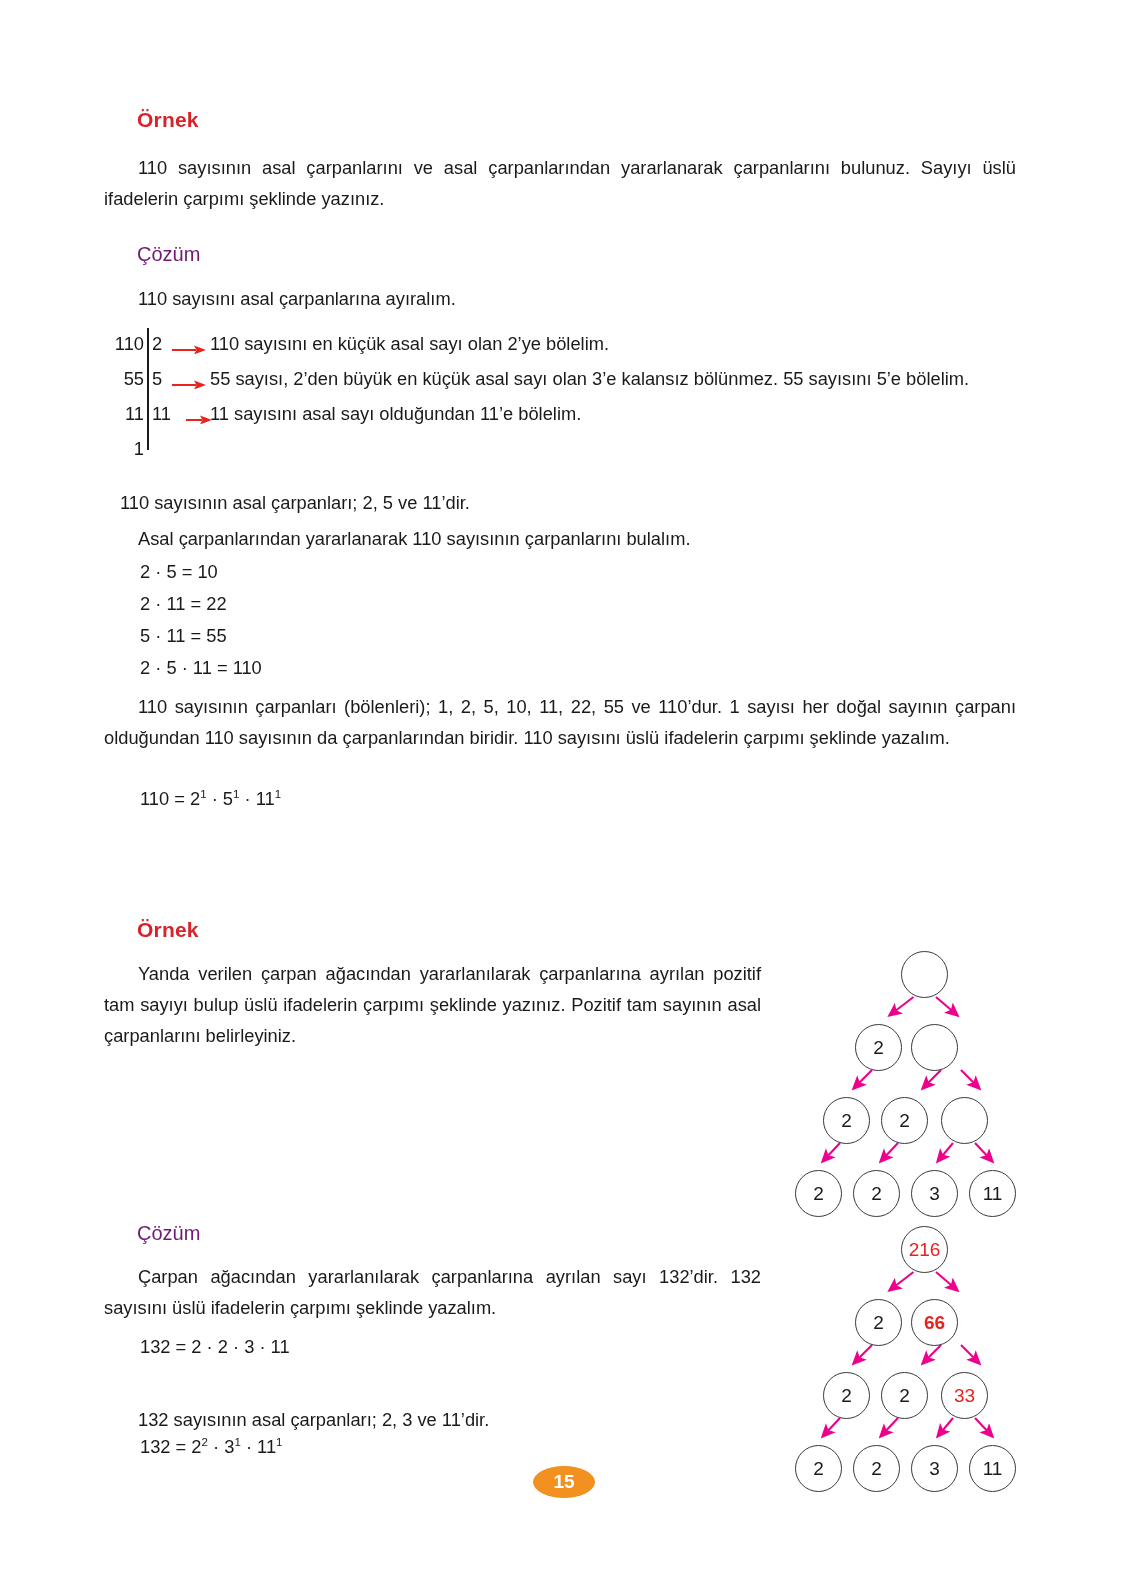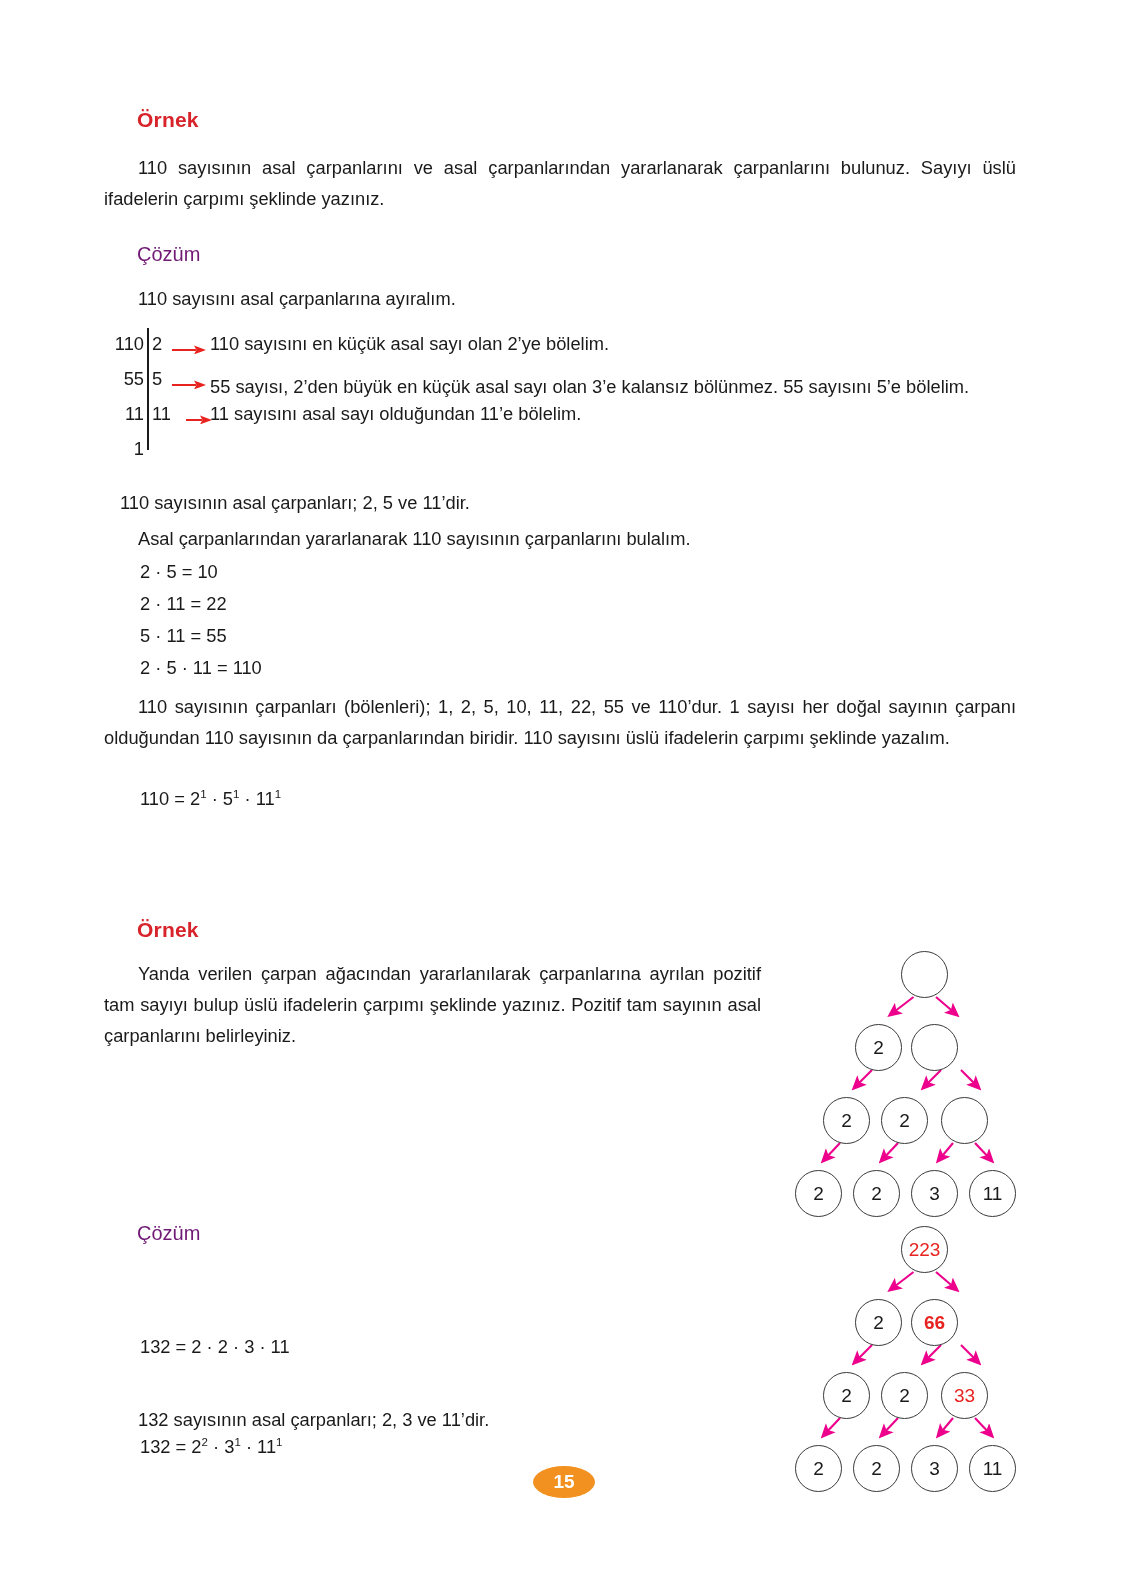--- a/index.html
+++ b/index.html
@@ -178,21 +178,21 @@
 
     <div class="lad-row" style="top:35px;">
       <span class="lad-dividend">55</span>
       <span class="lad-divisor">5</span>
       <span class="lad-arrow" style="left:74px;">
         <svg width="34" height="9" viewBox="0 0 34 9">
             <path d="M0 5 L24 5" stroke="#e8231f" stroke-width="2" fill="none"></path>
             <path d="M34 5 L22 0.6 L24.5 5 L22 9.4 Z" fill="#e8231f"></path>
           </svg>
       </span>
-      <span class="lad-text" style="left:112px;margin-top:8px;">55 sayısı, 2’den büyük en küçük asal sayı olan 3’e kalansız bölünmez. 55 sayısını 5’e bölelim.</span>
+      <span class="lad-text" style="left:112px;">55 sayısı, 2’den büyük en küçük asal sayı olan 3’e kalansız bölünmez. 55 sayısını 5’e bölelim.</span>
     </div>
 
     <div class="lad-row" style="top:70px;">
       <span class="lad-dividend">11</span>
       <span class="lad-divisor">11</span>
       <span class="lad-arrow" style="left:88px;">
         <svg width="26" height="9" viewBox="0 0 26 9">
             <path d="M0 5 L16 5" stroke="#e8231f" stroke-width="2" fill="none"></path>
             <path d="M26 5 L14 0.6 L16.5 5 L14 9.4 Z" fill="#e8231f"></path>
           </svg>
@@ -224,20 +224,21 @@
     <span>·</span>
     <span>11</span><sup>1</sup>
   </div>
 
   <div class="heading" style="left:137px; top:918px;">Örnek</div>
 
   <div class="para indent" style="left:104px; top:958px; width:657px;">Yanda verilen çarpan ağacından yararlanılarak çarpanlarına ayrılan pozitif tam sayıyı bulup üslü ifadelerin çarpımı şeklinde yazınız. Pozitif tam sayının asal çarpanlarını belirleyiniz.</div>
 
   <div class="subheading" style="left:137px; top:1222px;">Çözüm</div>
 
+  <div class="para indent" style="left:104px; top:1261px; width:657px;">Çarpan ağacından yararlanılarak çarpanlarına ayrılan sayı 132’dir. 132 sayısını üslü ifadelerin çarpımı şeklinde yazalım.</div>
 
   <div class="eq" style="left:140px; top:1336px;">132 = 2 · 2 · 3 · 11</div>
 
   <div class="eq" style="left:140px; top:1436px;">
     <span>132 =</span>
     <span>2</span><sup>2</sup>
     <span>·</span>
     <span>3</span><sup>1</sup>
     <span>·</span>
     <span>11</span><sup>1</sup>
@@ -288,21 +289,21 @@
         <path d="M153,46 L174,64"></path>
         <path d="M89,119 L71,137"></path>
         <path d="M158,119 L140,137"></path>
         <path d="M178,119 L196,137"></path>
         <path d="M57,192 L40,210"></path>
         <path d="M115,192 L98,210"></path>
         <path d="M170,192 L155,210"></path>
         <path d="M192,192 L209,210"></path>
       </g>
     </svg>
-  <div class="node red" style="left: 118px; top: 0px;">223</div>
+  <div class="node red" style="left: 118px; top: 0px;">216</div>
       <div class="node" style="left: 72px; top: 73px;">2</div>
       <div class="node red" style="left: 128px; top: 73px; font-weight: bold;">66</div>
       <div class="node" style="left: 40px; top: 146px;">2</div>
       <div class="node" style="left: 98px; top: 146px;">2</div>
       <div class="node red" style="left: 158px; top: 146px;">33</div>
       <div class="node" style="left: 12px; top: 219px;">2</div>
       <div class="node" style="left: 70px; top: 219px;">2</div>
       <div class="node" style="left: 128px; top: 219px;">3</div>
       <div class="node" style="left: 186px; top: 219px;">11</div>
     </div>

